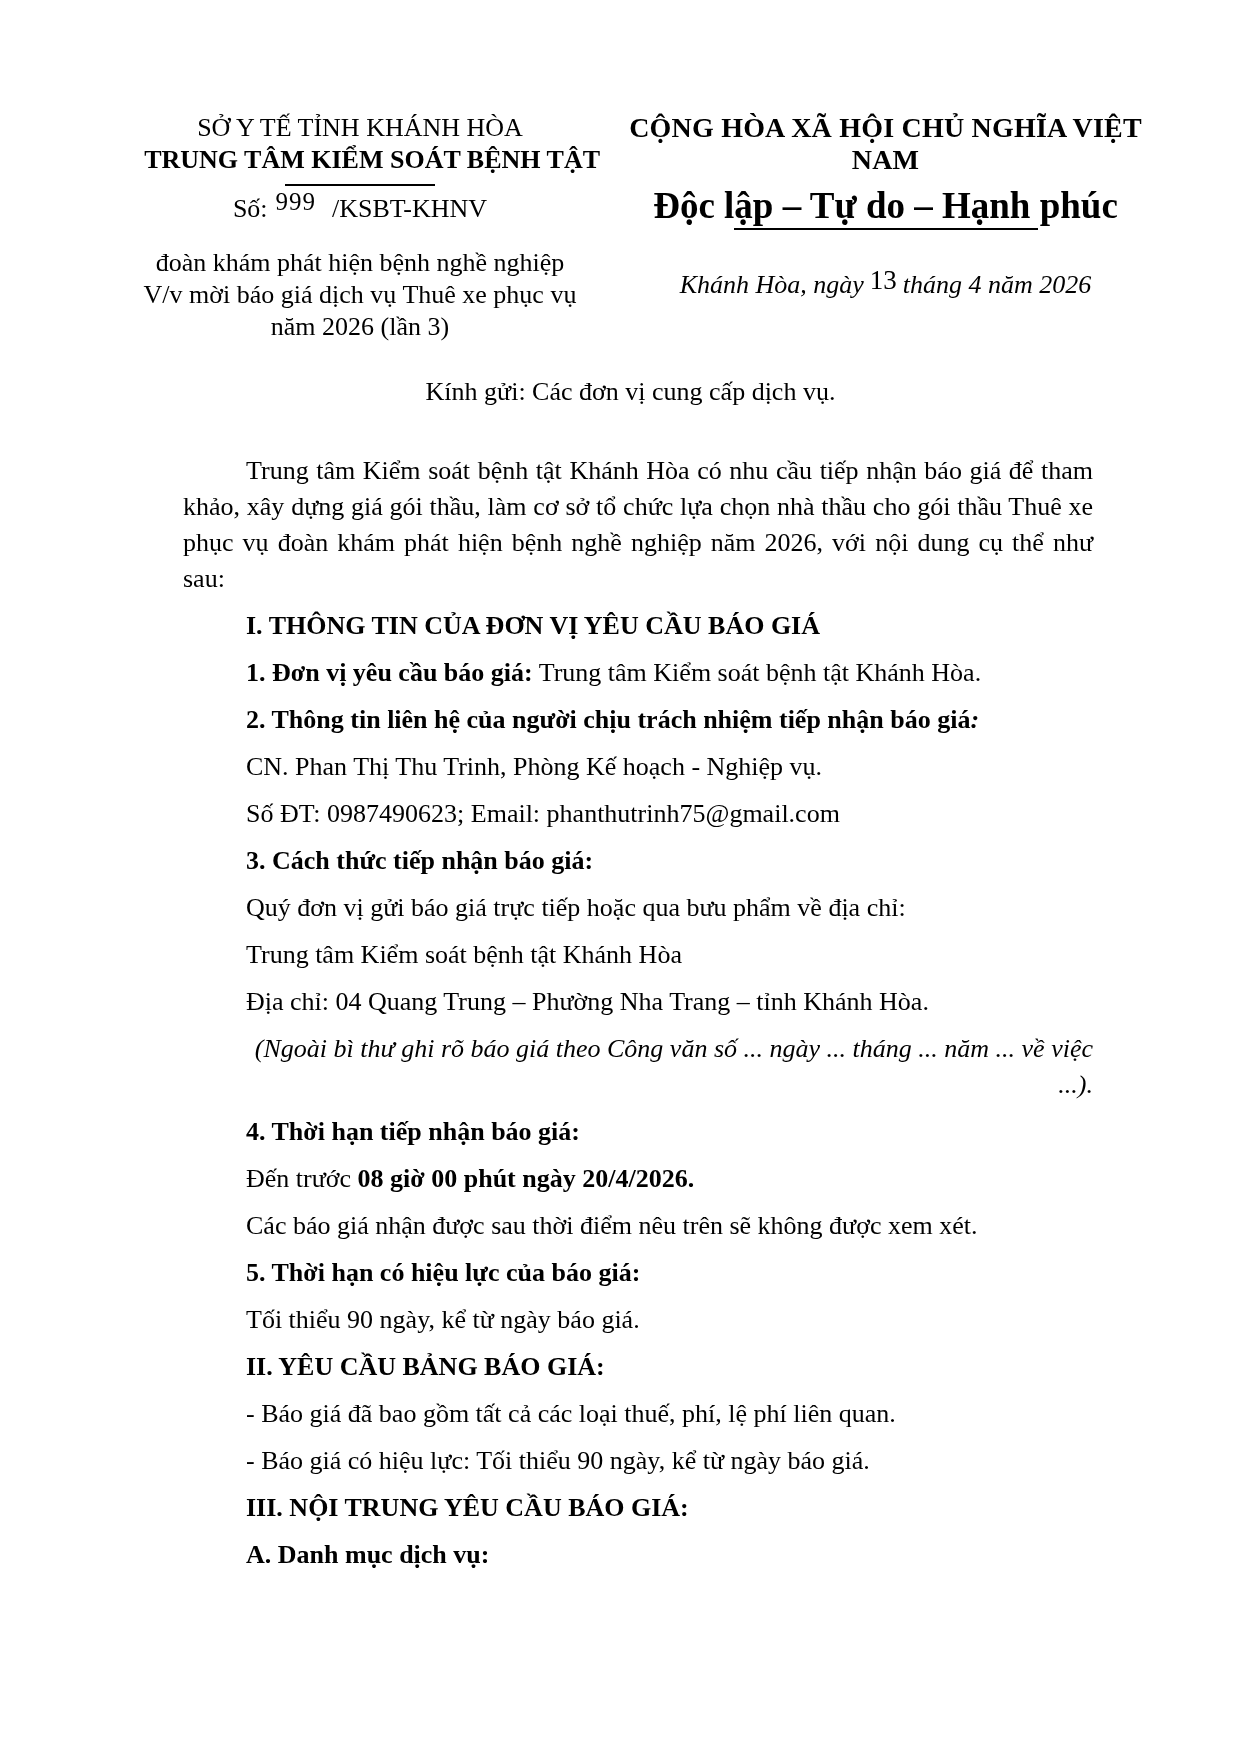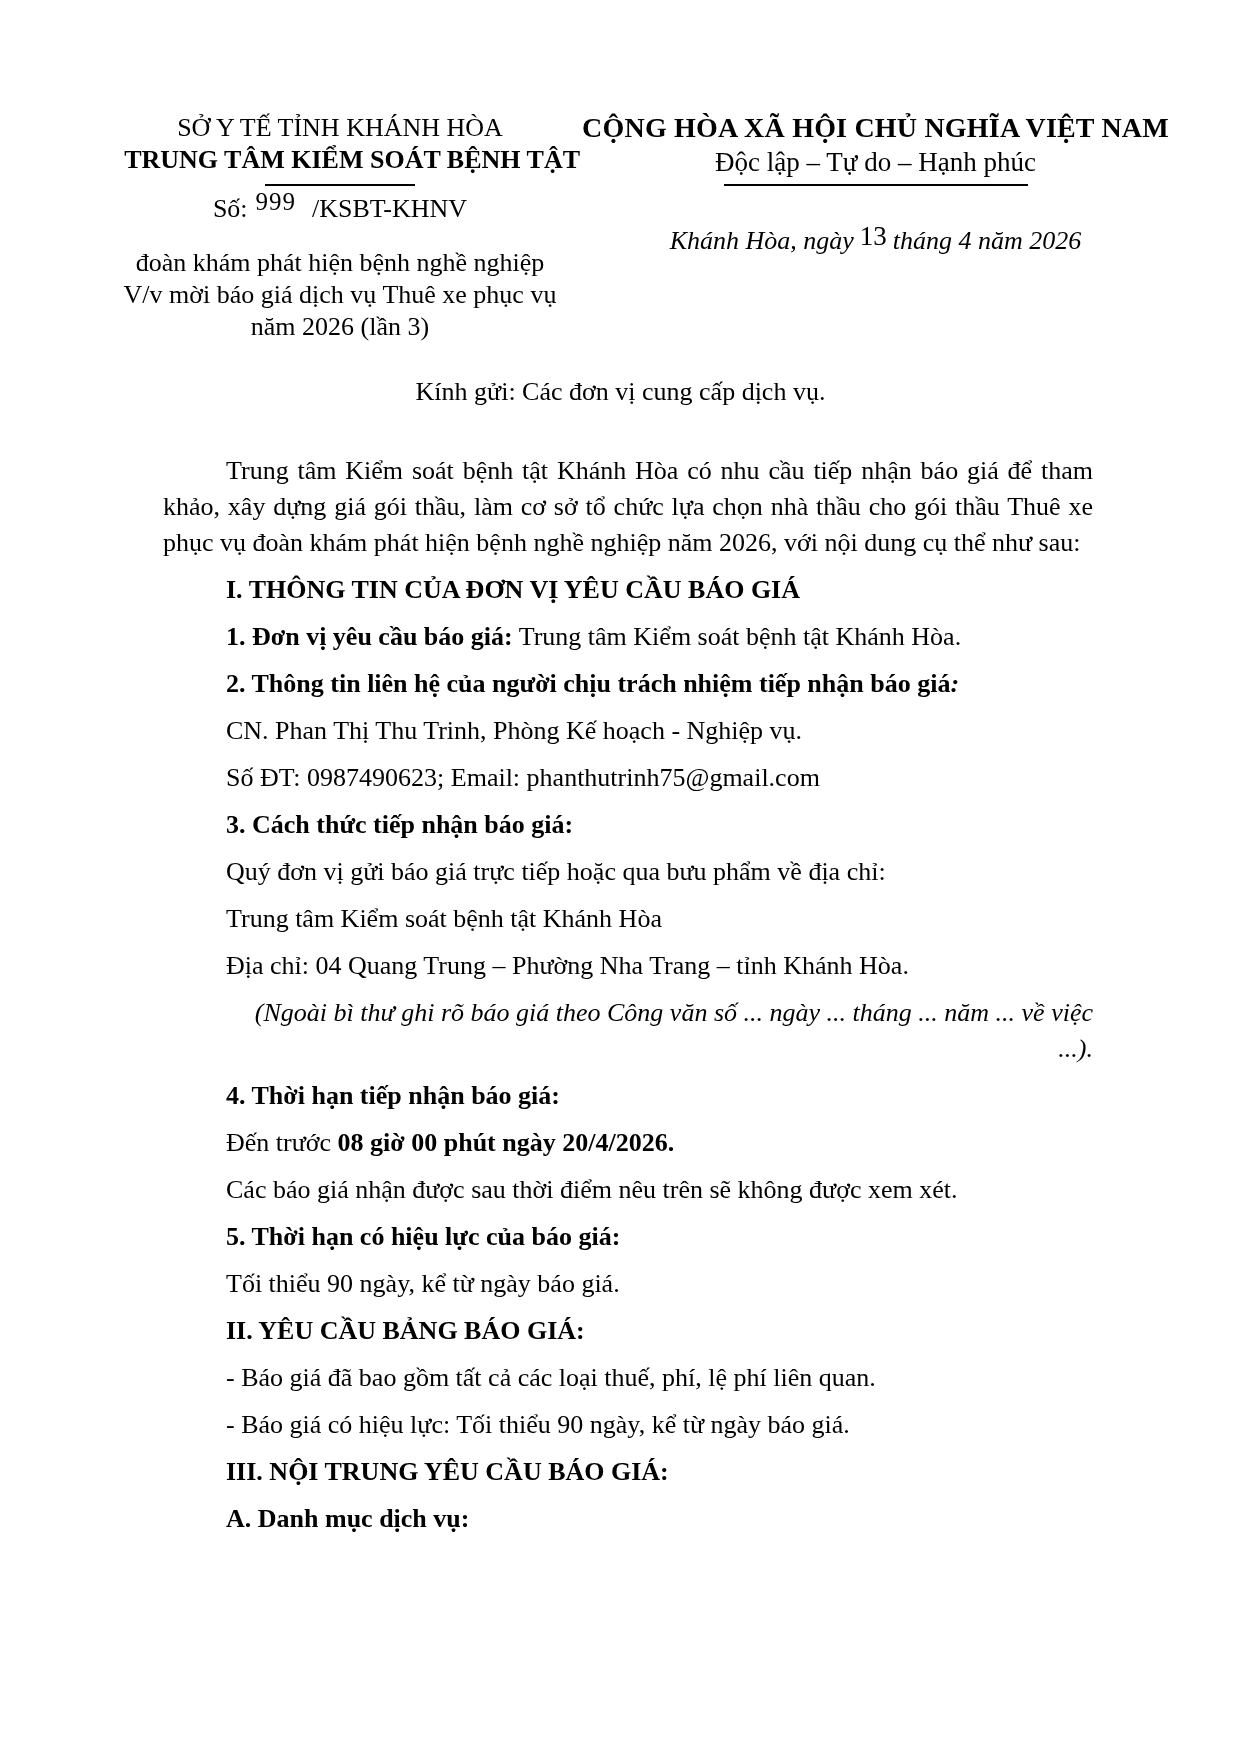--- a/index.html
+++ b/index.html
@@ -7,35 +7,36 @@
   .page {
     position: relative;
     width: 1241px;
     height: 1754px;
     background: #ffffff;
     color: #000000;
     font-family: "Liberation Serif", "DejaVu Serif", serif;
     font-size: 26px;
     overflow: hidden;
     margin: 0 auto;
+    padding-left: 20px;
   }
   
   .hdr { display: flex; padding-top: 112px; margin-left: 100px; margin-right: 70px; }
   .hdr-left  { width: 480px; text-align: center; }
   .hdr-right { flex: 1; text-align: center; }
   .ln { line-height: 32px; }
   .org-parent { font-size: 26px; }
   .org-name   { font-weight: bold; font-size: 26px; text-align: right; }
   .rule-short { width: 150px; border-bottom: 2px solid #000; margin: 8px auto 0; }
   .rule-motto { width: 304px; border-bottom: 2px solid #000; margin: 6px auto 0; }
   .doc-number { line-height: 32px; }
   .num-raised { display: inline-block; vertical-align: 7px; font-size: 25px; margin: 0 16px 0 8px; letter-spacing: 1px; }
   .subject { margin-top: 22px; line-height: 32px; font-size: 26px; }
   .nat-title { font-weight: bold; font-size: 28px; line-height: 32px; letter-spacing: .2px; }
-  .nat-motto { font-weight: normal; font-size: 27px; line-height: 32px; margin-top: 2px; }
+  .nat-motto { font-weight: bold; font-size: 37px; line-height: 32px; margin-top: 14px; }
   .date-line { font-style: italic; margin-top: 34px; line-height: 32px; }
   .day-raised { display: inline-block; font-style: normal; vertical-align: 4px; font-size: 27px; margin: 0 6px; }
   
   .salutation { text-align: center; margin-top: 32px; line-height: 34px; }
   .body { margin: 44px 148px 0 163px; }
   .body p { line-height: 36px; margin-bottom: 11px; text-indent: 63px; text-align: justify; }
   .b  { font-weight: bold; }
   .bi { font-weight: bold; font-style: italic; }
   p.note { font-style: italic; text-align: right; }
 </style>

